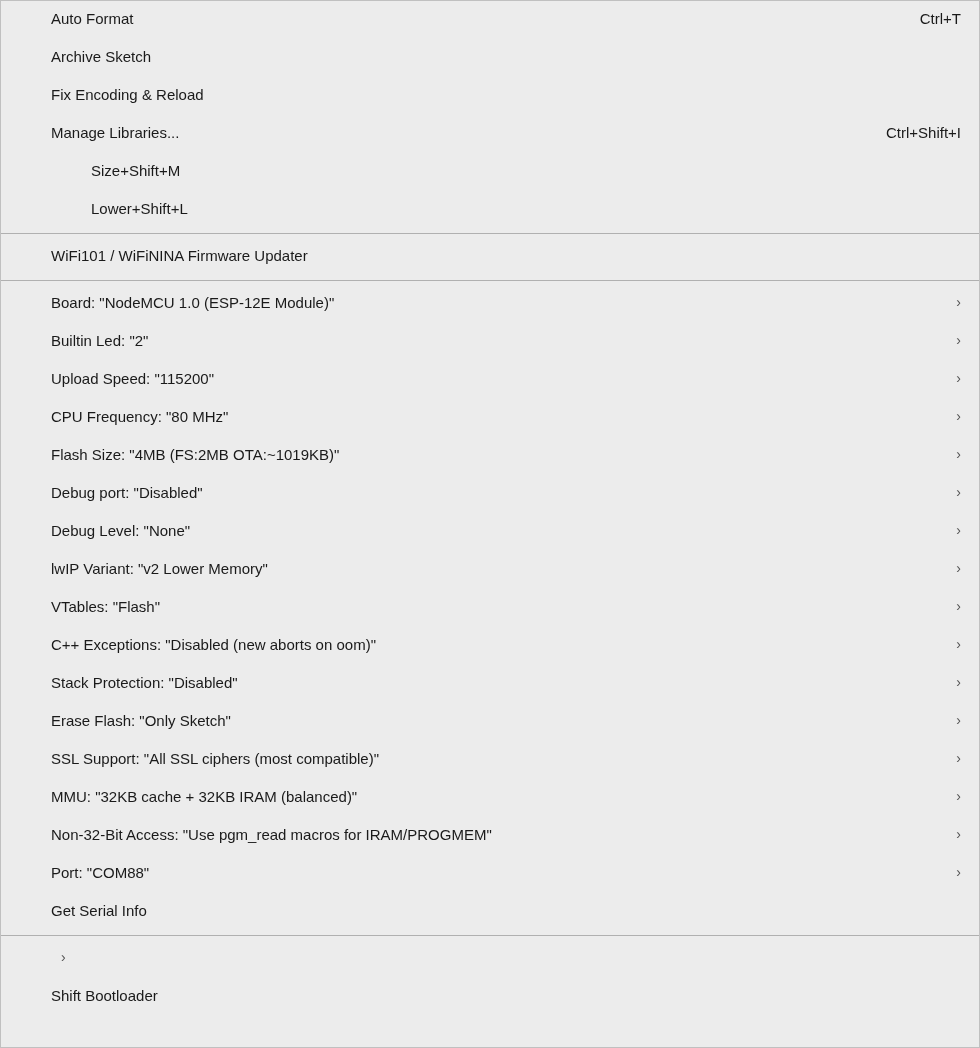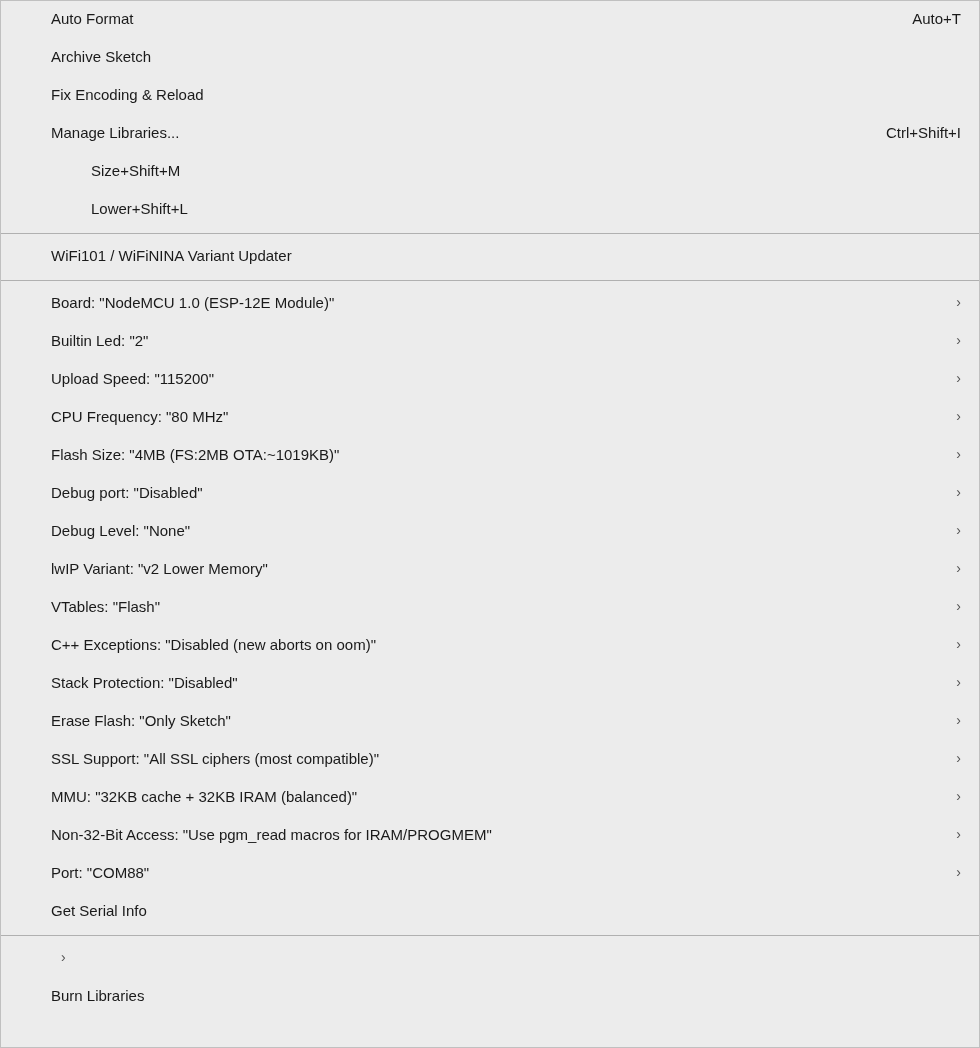--- a/index.html
+++ b/index.html
@@ -59,21 +59,21 @@
       padding: 0;
     }
   </style>
 </head>
 <body>
 
 <div class="menu-container">
 <div class="menu-section">
       <div class="menu-item">
         <span class="menu-item-label">Auto Format</span>
-        <span class="menu-item-shortcut">Auto+T</span>
+        <span class="menu-item-shortcut">Ctrl+T</span>
       </div>
       <div class="menu-item">
         <span class="menu-item-label">Archive Sketch</span>
       </div>
       <div class="menu-item">
         <span class="menu-item-label">Fix Encoding &amp; Reload</span>
       </div>
       <div class="menu-item">
         <span class="menu-item-label">Manage Libraries...</span>
         <span class="menu-item-shortcut">Ctrl+Shift+I</span>
@@ -81,21 +81,21 @@
       <div class="menu-item">
         <span class="menu-item-shortcut">Size+Shift+M</span>
       </div>
       <div class="menu-item">
         <span class="menu-item-shortcut">Lower+Shift+L</span>
       </div>
     </div>
     <div class="divider"></div>
     <div class="menu-section">
       <div class="menu-item">
-        <span class="menu-item-label">WiFi101 / WiFiNINA Variant Updater</span>
+        <span class="menu-item-label">WiFi101 / WiFiNINA Firmware Updater</span>
       </div>
     </div>
     <div class="divider"></div>
     <div class="menu-section">
       <div class="menu-item">
         <span class="menu-item-label">Board: "NodeMCU 1.0 (ESP-12E Module)"</span>
         <span class="menu-item-arrow">›</span>
       </div>
       <div class="menu-item">
         <span class="menu-item-label">Builtin Led: "2"</span>
@@ -160,16 +160,16 @@
       <div class="menu-item">
         <span class="menu-item-label">Get Serial Info</span>
       </div>
     </div>
     <div class="divider"></div>
     <div class="menu-section">
       <div class="menu-item">
         <span class="menu-item-arrow">›</span>
       </div>
       <div class="menu-item">
-        <span class="menu-item-label">Burn Libraries</span>
+        <span class="menu-item-label">Shift Bootloader</span>
       </div>
     </div>
   </div>
 
 </body></html>

